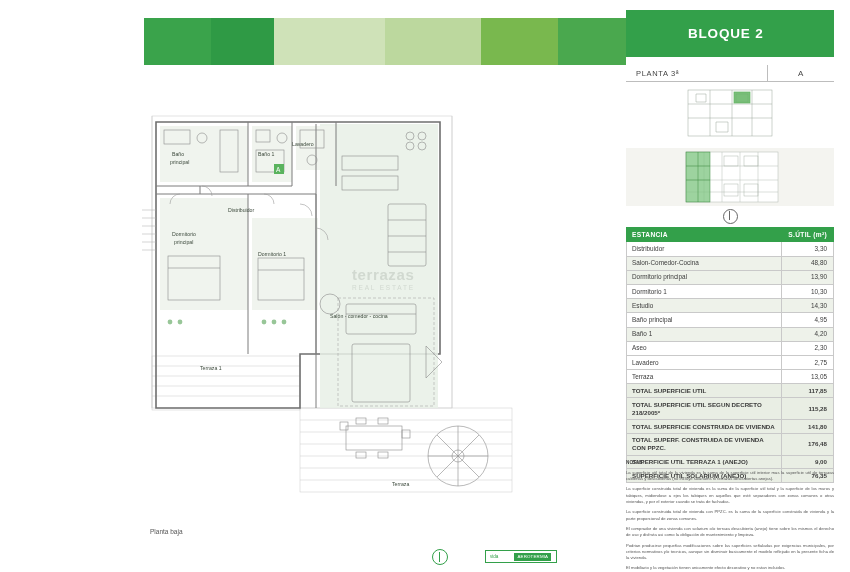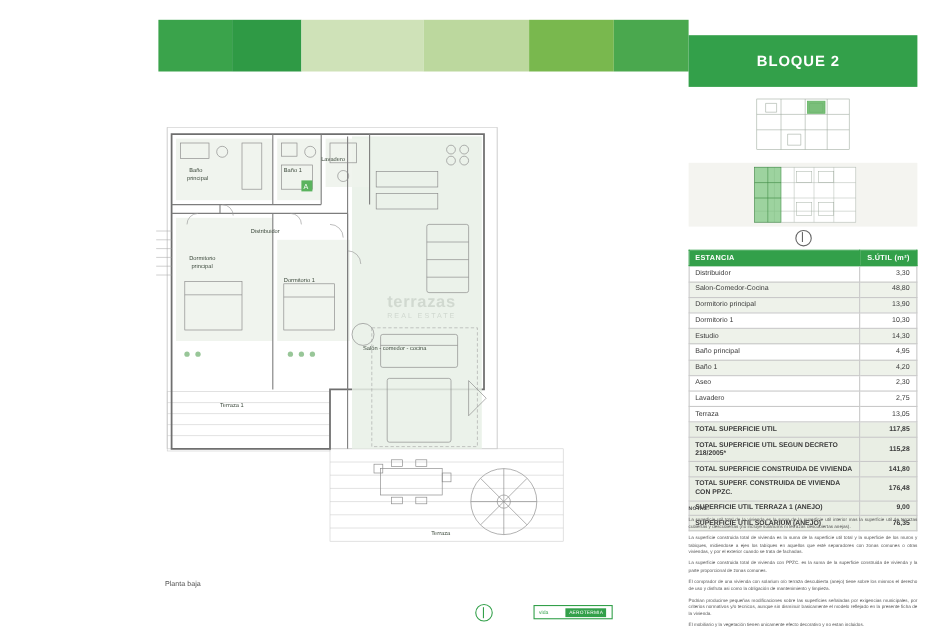--- a/index.html
+++ b/index.html
@@ -29,21 +29,21 @@
     width: 482px;
     height: 47px;
     display: flex;
   }
   .banner .seg { height: 100%; }
 
   
   .hdr-title {
     position: absolute;
     left: 626px;
-    top: 32px;
+    top: 10px;
     width: 208px;
     height: 47px;
     background: #33a04a;
     color: #fff;
     display: flex;
     align-items: center;
     padding-left: 62px;
     box-sizing: border-box;
     font-size: 13.5px;
     font-weight: bold;
@@ -250,20 +250,24 @@
   <div class="banner">
     <div class="seg" style="width:14%;background:#3aa34b"></div>
     <div class="seg" style="width:13%;background:#2f9a45"></div>
     <div class="seg" style="width:23%;background:#cfe2b8"></div>
     <div class="seg" style="width:20%;background:#bcd89e"></div>
     <div class="seg" style="width:16%;background:#79b84e"></div>
     <div class="seg" style="width:14%;background:#4aa84e"></div>
   </div>
 
   <div class="hdr-title">BLOQUE 2</div>
+  <div class="hdr-sub">
+    <div class="planta">PLANTA 3ª</div>
+    <div class="letter">A</div>
+  </div>
 
   <div class="keyplan kp1">
     <svg class="kp-svg" viewBox="0 0 208 58" xmlns="http://www.w3.org/2000/svg">
       <g stroke="#9aa79a" fill="none" stroke-width="0.5">
         <rect x="62" y="6" width="84" height="46"></rect>
         <path d="M62 20 H146 M62 34 H146 M84 6 V52 M106 6 V52 M126 6 V52"></path>
         <path d="M70 10 H80 V18 H70 Z M110 10 H122 V18 H110 Z M90 38 H102 V48 H90 Z"></path>
       </g>
       <g fill="#63b463" opacity="0.85">
         <rect x="108" y="8" width="16" height="11"></rect>

